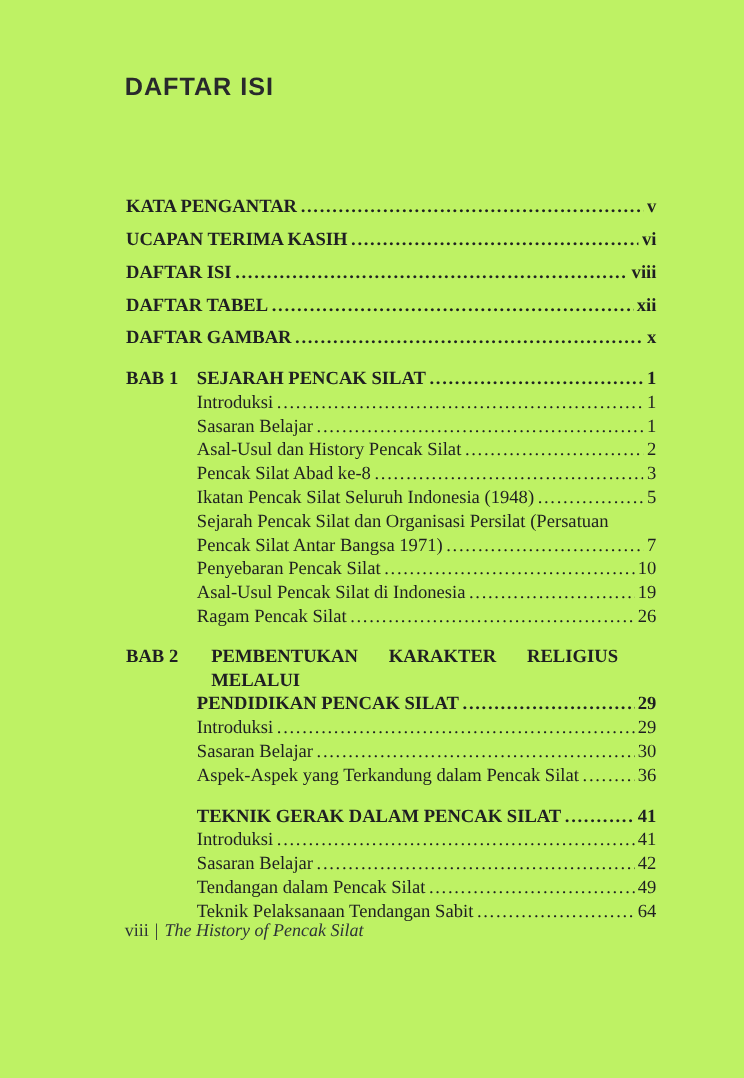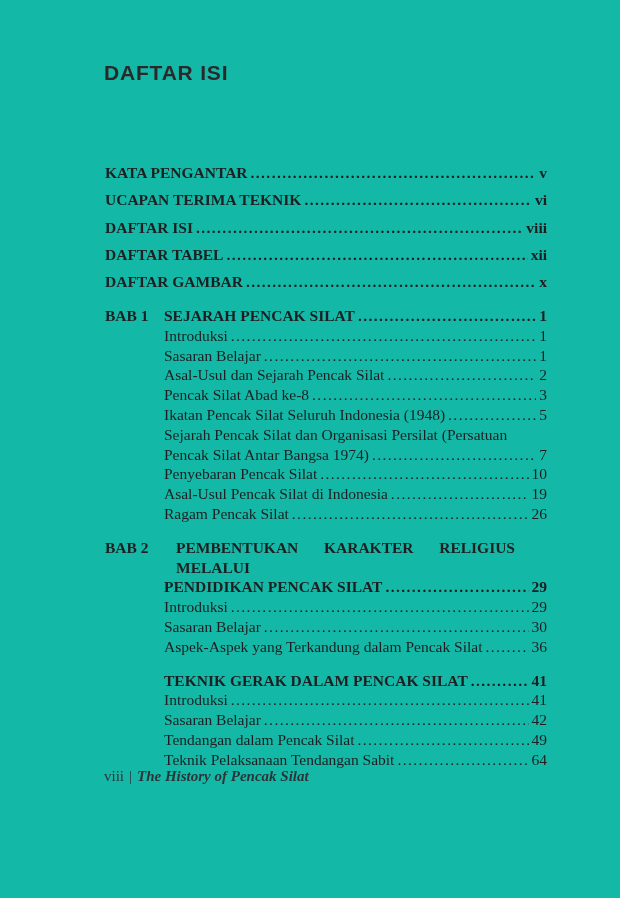--- a/index.html
+++ b/index.html
@@ -1,20 +1,20 @@
 <!DOCTYPE html>
 <html><head>
 <meta charset="utf-8">
 <style>
   html, body { margin: 0; padding: 0; background: #ffffff; }
   .page {
     position: relative;
     width: 620px;
     height: 898px;
-    background: #14b8a6;
+    background: #bef264;
     font-family: "Liberation Serif", "DejaVu Serif", serif;
     color: #1f1f22;
     overflow: hidden;
   }
   .title {
     position: absolute;
     left: 104px;
     top: 62px;
     font-family: "Liberation Sans", "DejaVu Sans", sans-serif;
     font-weight: 700;
@@ -59,38 +59,38 @@
   .page-num { white-space: nowrap; }
   .footer {
     position: absolute;
     left: 104px;
     top: 767px;
     font-size: 15px;
     line-height: 19px;
     color: #2e3338;
   }
   .footer .sep { margin: 0 5px; }
-  .footer .book { font-style: italic; font-weight: bold; }
+  .footer .book { font-style: italic; }
 </style>
 </head>
 <body>
 
 <div class="page">
   <div class="title">DAFTAR ISI</div>
   <div class="toc" id="toc">
       <div class="entry fm-row">
         <div class="line-flex">
           <span class="entry-text">KATA PENGANTAR</span>
           <span class="leader"></span>
           <span class="page-num">v</span>
         </div>
       </div>
       <div class="entry fm-row">
         <div class="line-flex">
-          <span class="entry-text">UCAPAN TERIMA TEKNIK</span>
+          <span class="entry-text">UCAPAN TERIMA KASIH</span>
           <span class="leader"></span>
           <span class="page-num">vi</span>
         </div>
       </div>
       <div class="entry fm-row">
         <div class="line-flex">
           <span class="entry-text">DAFTAR ISI</span>
           <span class="leader"></span>
           <span class="page-num">viii</span>
         </div>
@@ -128,21 +128,21 @@
           </div>
           <div class="entry sub-row">
             <div class="line-flex">
               <span class="entry-text">Sasaran Belajar</span>
               <span class="leader"></span>
               <span class="page-num">1</span>
             </div>
           </div>
           <div class="entry sub-row">
             <div class="line-flex">
-              <span class="entry-text">Asal-Usul dan Sejarah Pencak Silat</span>
+              <span class="entry-text">Asal-Usul dan History Pencak Silat</span>
               <span class="leader"></span>
               <span class="page-num">2</span>
             </div>
           </div>
           <div class="entry sub-row">
             <div class="line-flex">
               <span class="entry-text">Pencak Silat Abad ke-8</span>
               <span class="leader"></span>
               <span class="page-num">3</span>
             </div>
@@ -150,21 +150,21 @@
           <div class="entry sub-row">
             <div class="line-flex">
               <span class="entry-text">Ikatan Pencak Silat Seluruh Indonesia (1948)</span>
               <span class="leader"></span>
               <span class="page-num">5</span>
             </div>
           </div>
           <div class="entry sub-row">
             <div class="wrap-line">Sejarah Pencak Silat dan Organisasi Persilat (Persatuan</div>
             <div class="line-flex">
-              <span class="entry-text">Pencak Silat Antar Bangsa 1974)</span>
+              <span class="entry-text">Pencak Silat Antar Bangsa 1971)</span>
               <span class="leader"></span>
               <span class="page-num">7</span>
             </div>
           </div>
           <div class="entry sub-row">
             <div class="line-flex">
               <span class="entry-text">Penyebaran Pencak Silat</span>
               <span class="leader"></span>
               <span class="page-num">10</span>
             </div>

